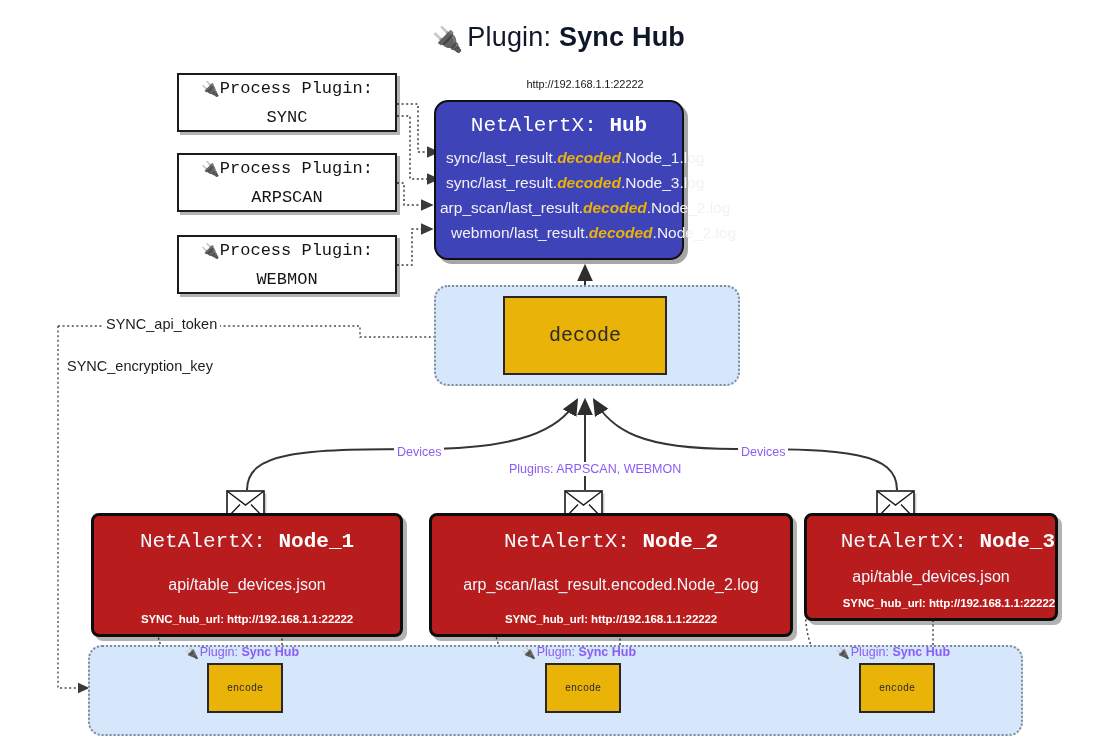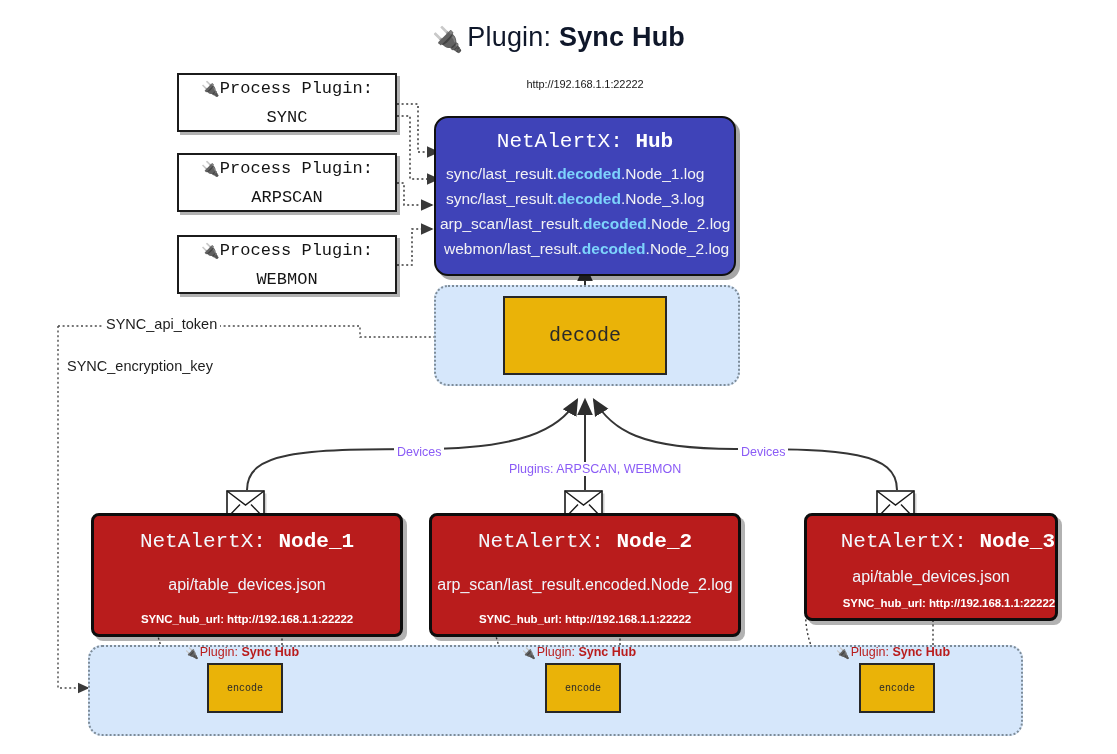--- a/index.html
+++ b/index.html
@@ -44,21 +44,21 @@
   #hub .hubtitle{
     font-family:"Liberation Mono","DejaVu Sans Mono",monospace;
     font-size:21px;text-align:center;line-height:32px;white-space:nowrap;
   }
   #hub .hubtitle b{font-weight:bold;}
   #hub .loglines{margin-top:3px;}
   #hub .logline{
     font-size:15.5px;line-height:25px;color:#f2f2f4;white-space:nowrap;
     padding-left:10px;
   }
-  #hub .logline b{font-weight:bold;color:#7dd3fc;}
+  #hub .logline b{font-weight:bold;color:#eab308;font-style:italic;}
   .huburl{
     position:absolute;font-size:11px;font-weight:normal;color:#1a1a1a;
     white-space:nowrap;text-align:center;letter-spacing:-.1px;
   }
 
   
   .bluewrap{
     background:#d6e7fb;border:2px dotted #7d8c99;border-radius:14px;
   }
 
@@ -95,21 +95,21 @@
   
   .edgelabel{
     position:absolute;font-size:12.5px;color:#8b5cf6;background:#ffffff;
     white-space:nowrap;padding:0 3px;text-align:center;
   }
   .keylabel{
     position:absolute;font-size:14.5px;color:#1d1d1d;background:#ffffff;
     white-space:nowrap;padding:0 3px;
   }
   .synchublabel{
-    position:absolute;font-size:12.5px;color:#b91c1c;white-space:nowrap;
+    position:absolute;font-size:12.5px;color:#8b5cf6;white-space:nowrap;
   }
   .synchublabel b{font-weight:bold;}
   .synchublabel .plugbadge{font-size:11px;vertical-align:-1px;margin-right:1px;}
 </style>
 </head>
 <body>
 
 <div id="stage">
 
   <div id="title">
@@ -178,27 +178,27 @@
     <div class="l2">ARPSCAN</div>
   </div>
 
   <div class="node procbox" style="left:177px;top:235px;width:220px;height:59px;">
     <div class="l1"><span class="plugbadge">🔌</span><span>Process Plugin:</span></div>
     <div class="l2">WEBMON</div>
   </div>
 
   <div class="huburl" style="left:470px;top:78px;width:230px;">http://192.168.1.1:22222</div>
 
-  <div class="node" id="hub" style="left:434px;top:116px;width:302px;height:160px;">
+  <div class="node" id="hub" style="left:434px;top:100px;width:250px;height:160px;">
     <div class="hubtitle"><span>NetAlertX: </span><b>Hub</b></div>
     <div class="loglines">
       <div class="logline"><span>sync/last_result.</span><b>decoded</b><span>.Node_1.log</span></div>
       <div class="logline"><span>sync/last_result.</span><b>decoded</b><span>.Node_3.log</span></div>
       <div class="logline" style="padding-left:4px;"><span>arp_scan/last_result.</span><b>decoded</b><span>.Node_2.log</span></div>
-      <div class="logline" style="padding-left:8px;"><span>webmon/last_result.</span><b>decoded</b><span>.Node_2.log</span></div>
+      <div class="logline" style="padding-left:15px;"><span>webmon/last_result.</span><b>decoded</b><span>.Node_2.log</span></div>
     </div>
   </div>
 
   <div class="node bluewrap" style="left:434px;top:285px;width:306px;height:101px;"></div>
   <div class="node whitebox" id="decodebox" style="left:503px;top:296px;width:164px;height:79px;">decode</div>
 
   <div class="keylabel" style="left:103px;top:316px;">SYNC_api_token</div>
   <div class="keylabel" style="left:64px;top:358px;">SYNC_encryption_key</div>
 
   <div class="edgelabel" style="left:394px;top:445px;">Devices</div>
@@ -222,21 +222,21 @@
   </svg>
 
   <div class="node nodebox" style="left:91px;top:513px;width:312px;height:124px;">
     <div class="ntitle"><span>NetAlertX: </span><b>Node_1</b></div>
     <div class="nfiles">
       <div class="nfile">api/table_devices.json</div>
     </div>
     <div class="nfoot">SYNC_hub_url: http://192.168.1.1:22222</div>
   </div>
 
-  <div class="node nodebox" style="left:429px;top:513px;width:312px;height:124px;">
+  <div class="node nodebox" style="left:429px;top:513px;width:364px;height:124px;">
     <div class="ntitle"><span>NetAlertX: </span><b>Node_2</b></div>
     <div class="nfiles">
       <div class="nfile">arp_scan/last_result.encoded.Node_2.log</div>
     </div>
     <div class="nfoot">SYNC_hub_url: http://192.168.1.1:22222</div>
   </div>
 
   <div class="node nodebox" style="left:804px;top:513px;width:254px;height:108px;align-items:flex-end;">
     <div class="ntitle"><span>NetAlertX: </span><b>Node_3</b></div>
     <div class="nfiles">

